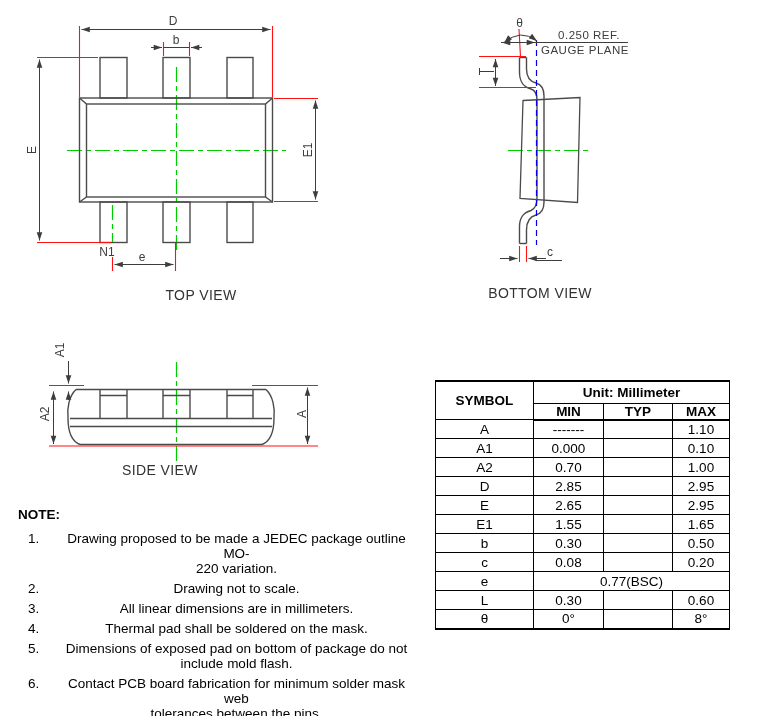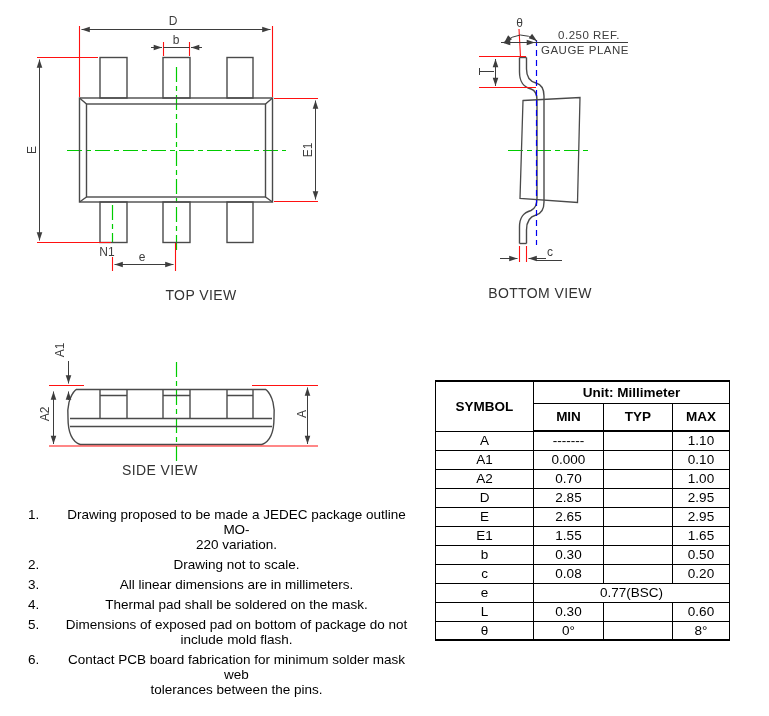--- a/index.html
+++ b/index.html
@@ -11,21 +11,21 @@
   .smalllbl{font:11.5px "Liberation Sans",sans-serif;fill:#3d3d3d;letter-spacing:.5px;}
   .cap{font:14px "Liberation Sans",sans-serif;fill:#333;letter-spacing:.4px;}
   
   #dimtable{position:absolute;left:435px;top:380px;border-collapse:collapse;table-layout:fixed;
             border-top:2px solid #000;border-bottom:2px solid #000;}
   #dimtable td,#dimtable th{border:1px solid #000;text-align:center;vertical-align:middle;
             font-size:13.5px;color:#000;padding:0;overflow:hidden;}
   #dimtable th{font-weight:bold;}
   #dimtable tr{height:19px;}
   #dimtable tr.h1{height:22px;}
-  #dimtable tr.h2{height:28px;}
+  #dimtable tr.h2{height:16px;}
   #dimtable tr.h2 th{border-bottom:2px solid #000;}
   
   #notes{position:absolute;left:18px;top:507px;width:400px;color:#000;}
   #notes .ntitle{font-size:13.5px;font-weight:bold;margin:0 0 9px 0;}
   .nitem{display:flex;margin:0 0 5px 0;font-size:13.5px;line-height:15px;}
   .nnum{width:27px;flex:0 0 27px;margin-left:10px;}
   .ntext{white-space:pre-line;flex:1;text-align:center;}
 </style>
 </head>
 <body>
@@ -249,20 +249,21 @@
   <tr>
     <td>θ</td>
     <td>0°</td>
     <td></td>
     <td>8°</td>
   </tr>
 </tbody>
     </table>
 
 <div id="notes">
+  <p class="ntitle">NOTE:</p>
   <div class="nitem">
     <span class="nnum">1.</span>
     <span class="ntext">Drawing proposed to be made a JEDEC package outline MO-
 220 variation.</span>
   </div>
   <div class="nitem">
     <span class="nnum">2.</span>
     <span class="ntext">Drawing not to scale.</span>
   </div>
   <div class="nitem">

